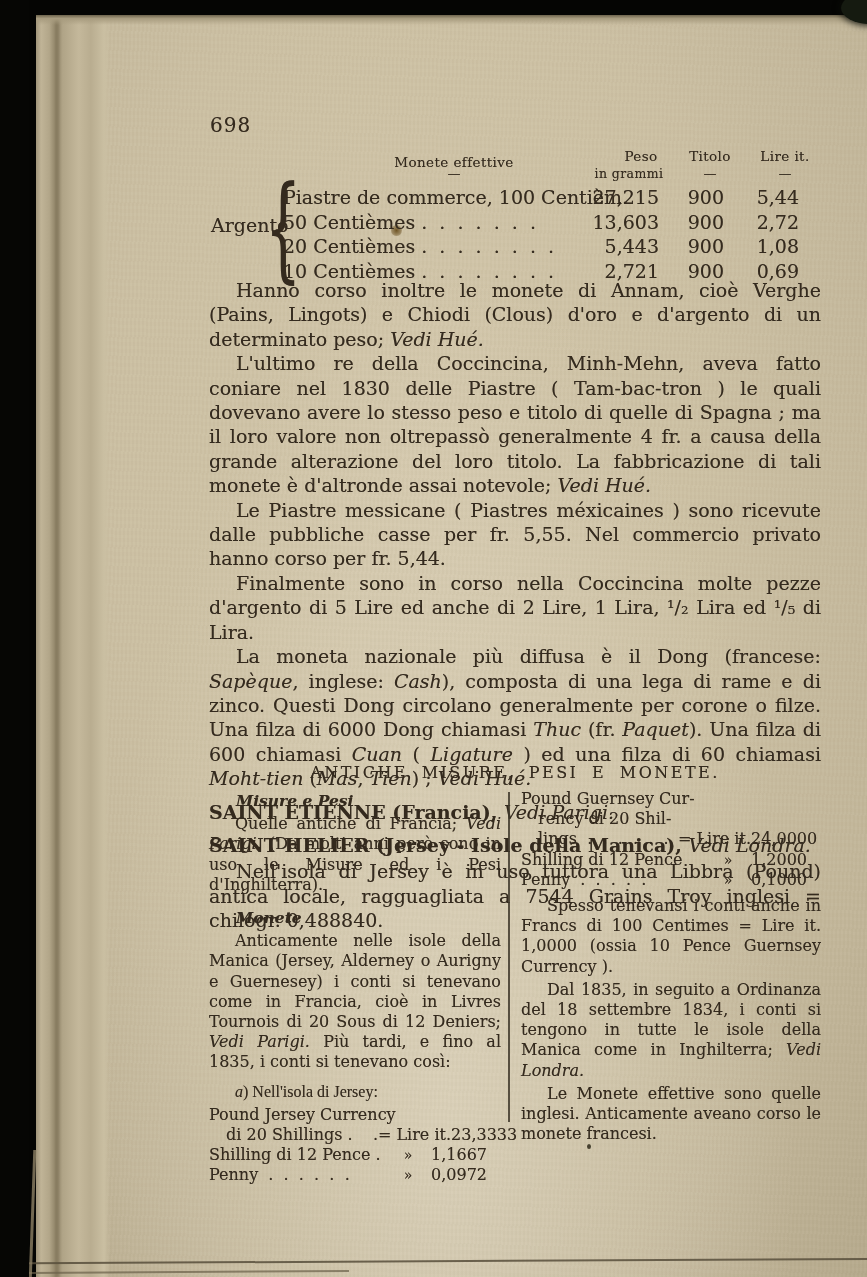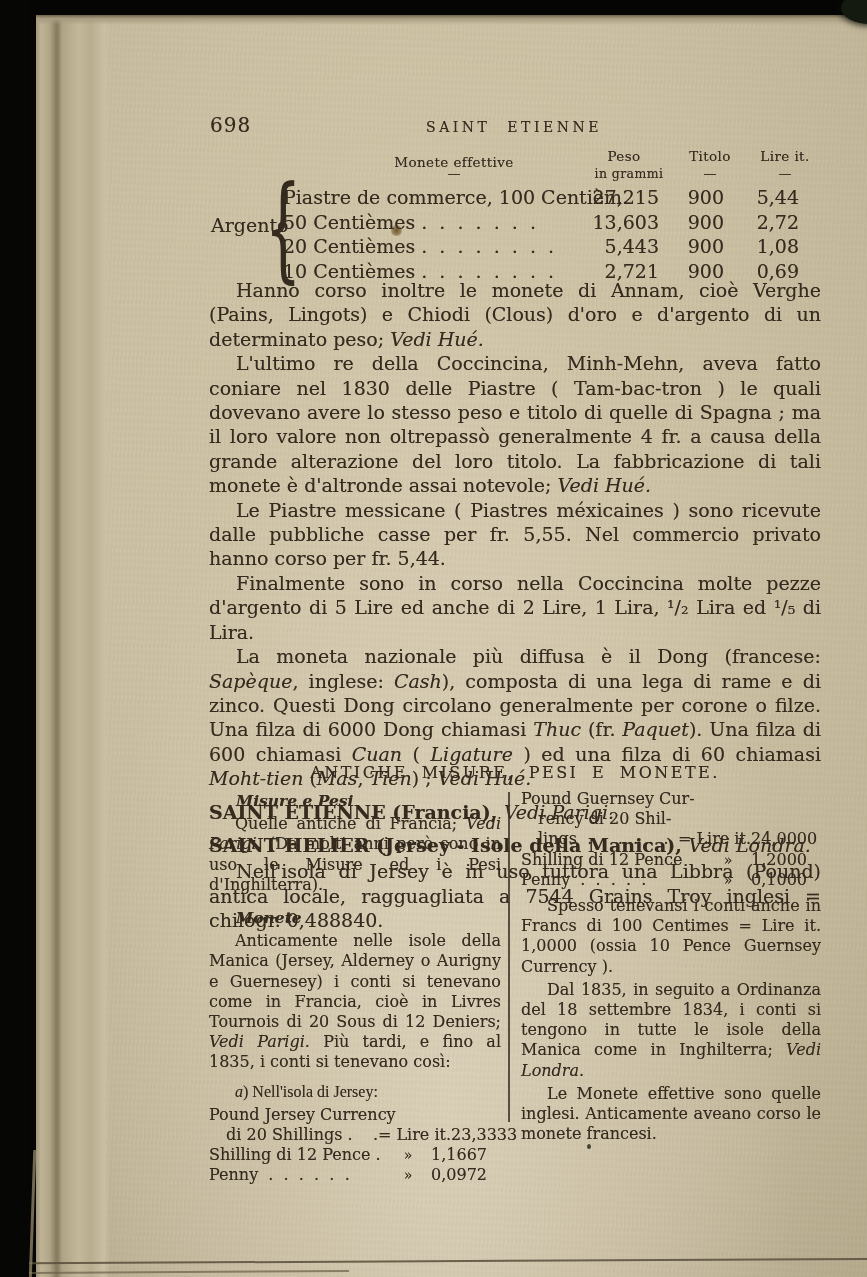--- a/index.html
+++ b/index.html
@@ -94,26 +94,25 @@
   <div class="right-crease"></div>
   <div class="right-blob1"></div>
   <div class="right-blob2"></div>
   <div class="bottom-crease"></div>
   <div class="bottom-crease2"></div>
   <div class="bl-edge1"></div>
   <div class="stain"></div>
   <div class="speck"></div>
 
   <div class="pagenum">698</div>
-  <div class="runhead">SAINT ETIENNE</div>
 
   <div class="cointable">
     <div class="ct-h" style="left:150px;top:6px;width:190px">Monete effettive</div>
     <div class="ct-dash" style="left:150px;top:18px;width:190px">—</div>
-    <div class="ct-h" style="left:375px;top:0;width:80px">Peso</div>
+    <div class="ct-h" style="left:392px;top:0;width:80px">Peso</div>
     <div class="ct-h" style="left:380px;top:18px;width:80px;font-size:12.5px">in grammi</div>
     <div class="ct-h" style="left:465px;top:0;width:72px">Titolo</div>
     <div class="ct-dash" style="left:465px;top:18px;width:72px">—</div>
     <div class="ct-h" style="left:540px;top:0;width:72px">Lire it.</div>
     <div class="ct-dash" style="left:540px;top:18px;width:72px">—</div>
 
     <div class="ct-group">Argento</div>
     <div class="ct-brace">{</div>
 
     <div class="ct-row" style="top:38px">

